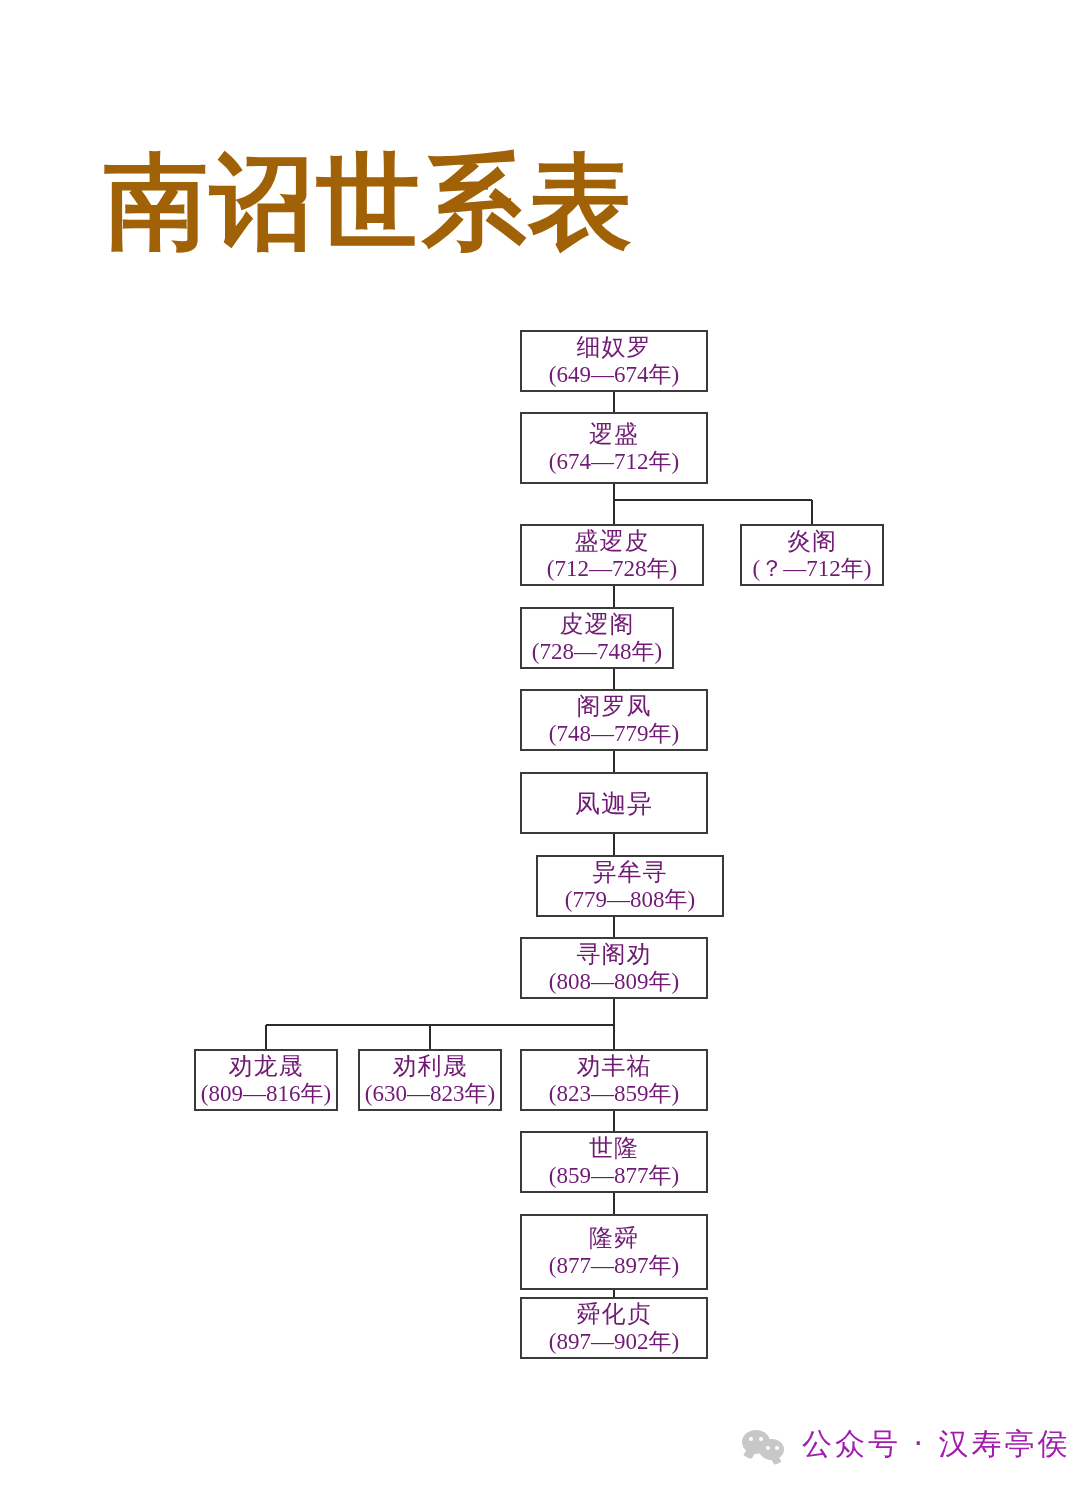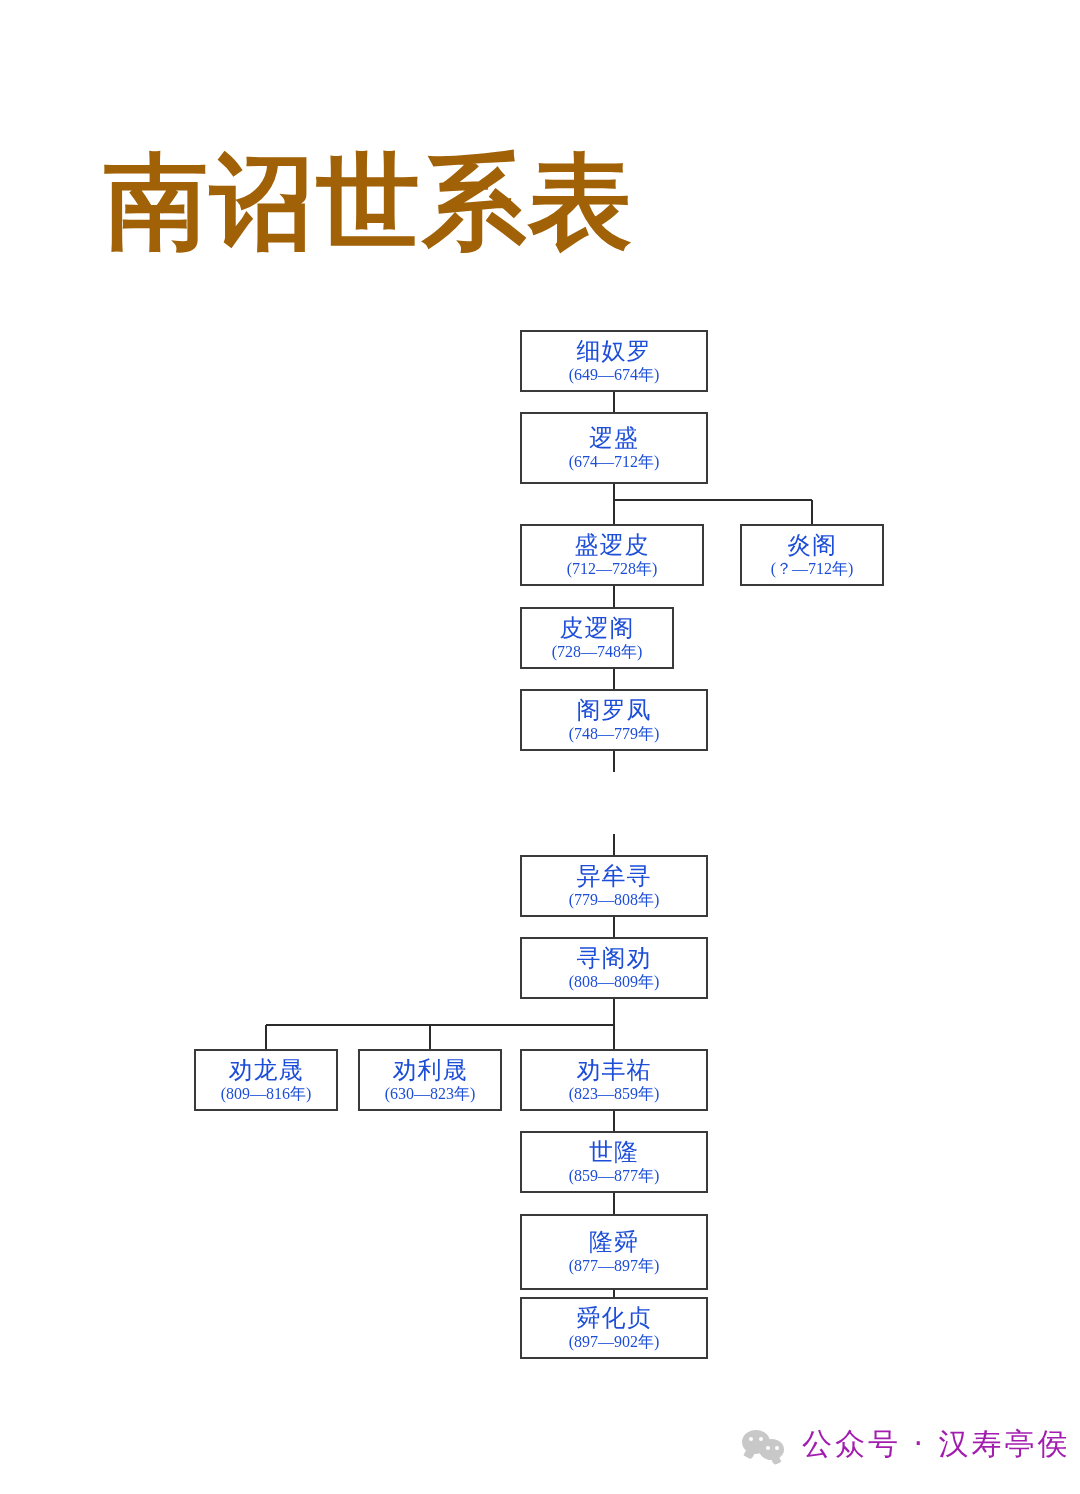--- a/index.html
+++ b/index.html
@@ -50,31 +50,31 @@
   .node {
     position: absolute;
     box-sizing: border-box;
     border: 2px solid #3a3a3a;
     background: #ffffff;
     display: flex;
     flex-direction: column;
     align-items: center;
     justify-content: center;
     text-align: center;
-    color: #1d4ed8;
+    color: #701a75;
     z-index: 2;
   }
   .node .name {
     font-size: 24px;
     line-height: 1.16;
     letter-spacing: 1px;
     white-space: nowrap;
   }
   .node .reign {
-    font-size: 16px;
+    font-size: 23px;
     line-height: 1.16;
     letter-spacing: 0px;
     white-space: nowrap;
   }
   .node.single .name {
     font-size: 25px;
   }
   .node .reign:empty { display: none; }
 
   
@@ -182,21 +182,24 @@
       <div class="reign">(？—712年)</div>
     </div>
     <div class="node" style="left: 520px; top: 607px; width: 154px; height: 62px; border-color: rgb(58, 58, 58);">
       <div class="name">皮逻阁</div>
       <div class="reign">(728—748年)</div>
     </div>
     <div class="node" style="left: 520px; top: 689px; width: 188px; height: 62px; border-color: rgb(58, 58, 58);">
       <div class="name">阁罗凤</div>
       <div class="reign">(748—779年)</div>
     </div>
-    <div class="node" style="left: 520px; top: 855px; width: 188px; height: 62px; border-color: rgb(58, 58, 58);">
+    <div class="node single" style="left: 520px; top: 772px; width: 188px; height: 62px; border-color: rgb(58, 58, 58);">
+      <div class="name">凤迦异</div>
+    </div>
+    <div class="node" style="left: 536px; top: 855px; width: 188px; height: 62px; border-color: rgb(58, 58, 58);">
       <div class="name">异牟寻</div>
       <div class="reign">(779—808年)</div>
     </div>
     <div class="node" style="left: 520px; top: 937px; width: 188px; height: 62px; border-color: rgb(58, 58, 58);">
       <div class="name">寻阁劝</div>
       <div class="reign">(808—809年)</div>
     </div>
     <div class="node" style="left: 194px; top: 1049px; width: 144px; height: 62px; border-color: rgb(58, 58, 58);">
       <div class="name">劝龙晟</div>
       <div class="reign">(809—816年)</div>

